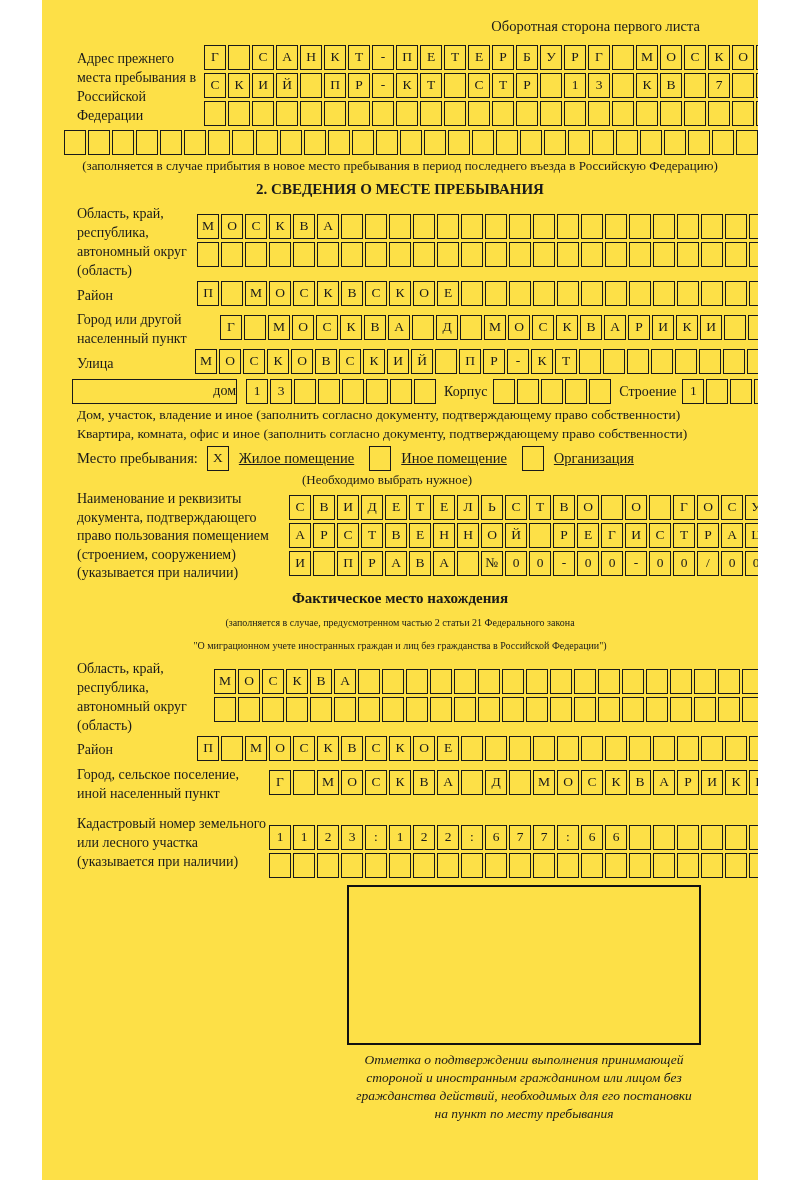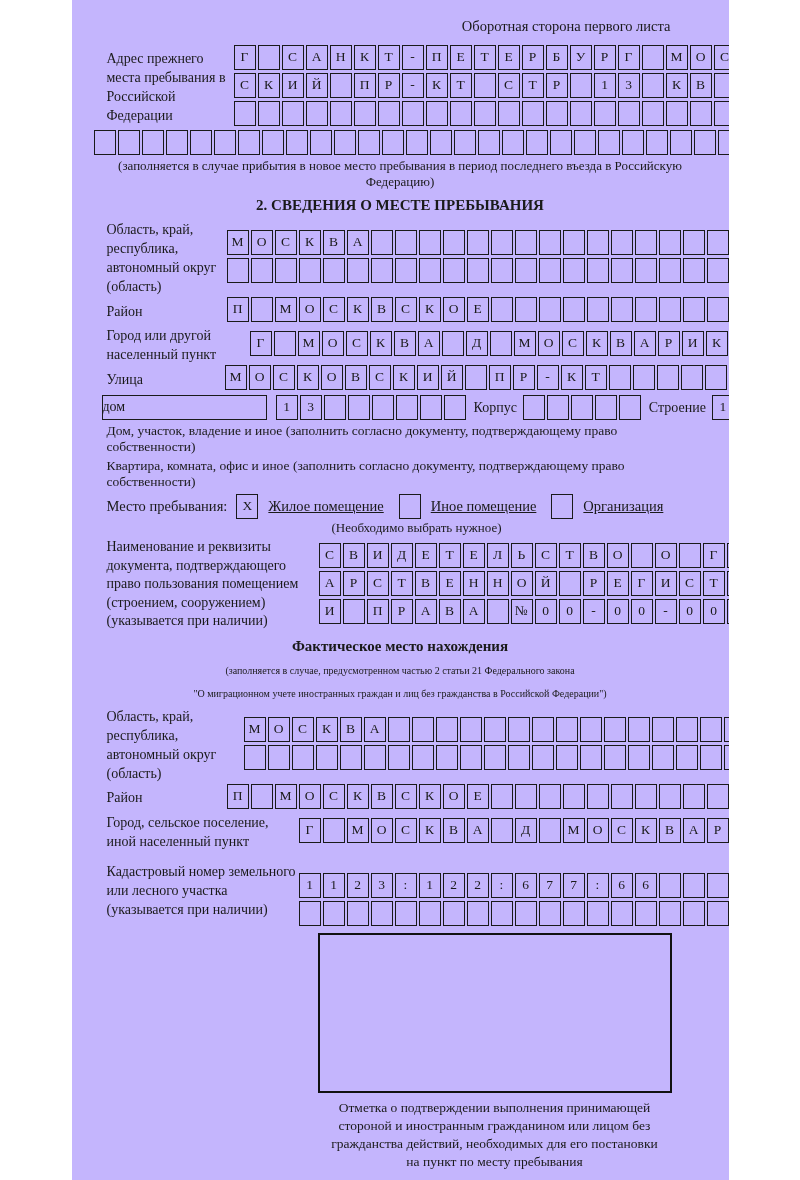--- a/index.html
+++ b/index.html
@@ -1,48 +1,48 @@
 <!DOCTYPE html>
 <html><head>
 <meta charset="utf-8">
 <style>
   html,body{margin:0;padding:0;background:#ffffff;}
-  .page{position:relative;width:657px;height:1180px;margin:0 auto;background:#c4b5fd;color:#1a1a1a;
+  .page{position:relative;width:716px;height:1180px;margin:0 auto;background:#fde047;color:#1a1a1a;
         font-family:"Liberation Serif","DejaVu Serif",serif;box-sizing:border-box;
         padding:10px 22px 11px 22px;overflow:hidden;}
   .hdr{text-align:right;font-size:14.5px;margin:8px 36px 10px 0;}
   .lbl{font-size:14px;line-height:19px;}
   .frow{display:flex;align-items:center;padding-left:13px;margin-bottom:1px;}
   .rows{flex:1;}
   .lw127{flex:0 0 127px;} .lw120{flex:0 0 120px;} .lw143{flex:0 0 143px;}
   .lw118{flex:0 0 118px;} .lw212{flex:0 0 212px;} .lw137{flex:0 0 137px;}
   .lw192{flex:0 0 192px;}
   .boxrow{white-space:nowrap;height:25px;margin-bottom:3px;}
   .cbox{display:inline-block;box-sizing:border-box;width:22px;height:25px;border:1.6px solid #1a1a1a;
         margin-right:2px;text-align:center;font-size:13.5px;line-height:21px;vertical-align:top;
         font-family:inherit;}
   .overflow{padding-left:0;margin-top:1px;}
   .note-c{font-size:13px;text-align:center;margin:1px 0 2px 0;}
   .note-l{font-size:13.5px;margin:1px 0 3px 13px;}
   .sec-title{font-size:15px;font-weight:bold;text-align:center;margin:7px 0 6px 0;}
   .widebox{display:inline-block;box-sizing:border-box;height:25px;border:1.6px solid #1a1a1a;
-        text-align:left;font-size:14px;line-height:21px;vertical-align:top;}
+        text-align:right;font-size:14px;line-height:21px;vertical-align:top;}
   .w-house{width:165px;margin-right:9px;}
   .w-apt{width:200px;margin-right:9px;}
   .inline-lbl{display:inline-block;font-size:14px;line-height:25px;vertical-align:top;margin:0 6px;}
   .house-row,.apt-row{white-space:nowrap;margin:2px 0 3px 8px;height:25px;}
   .stay-row{display:flex;align-items:center;margin:4px 0 1px 13px;font-size:14.5px;}
   .stay-row .cbox{margin:0 10px 0 9px;flex:0 0 22px;}
   .opt{margin-right:6px;text-decoration:underline;}
   .stay-note{width:620px;margin-left:13px;}
   .doc .lbl{line-height:18.5px;}
   .doc .rows{padding-top:1px;}
   .fact-note{font-size:10px;text-align:center;line-height:19px;margin:4px;}
   .cad .rows{margin-top:21px;}
-  .stamp-wrap{width:372px;margin:4px 26px 2px auto;}
+  .stamp-wrap{width:372px;margin:4px 26px 2px auto;font-style:italic;}
   .stamp-box{width:354px;height:160px;border:2px solid #111;margin:0 auto 6px auto;box-sizing:border-box;}
   .stamp-caption{font-size:13.5px;line-height:18px;text-align:center;}
 </style>
 </head>
 <body>
 
 <div class="page">
 
   <div class="hdr">Оборотная сторона первого листа</div>
 

